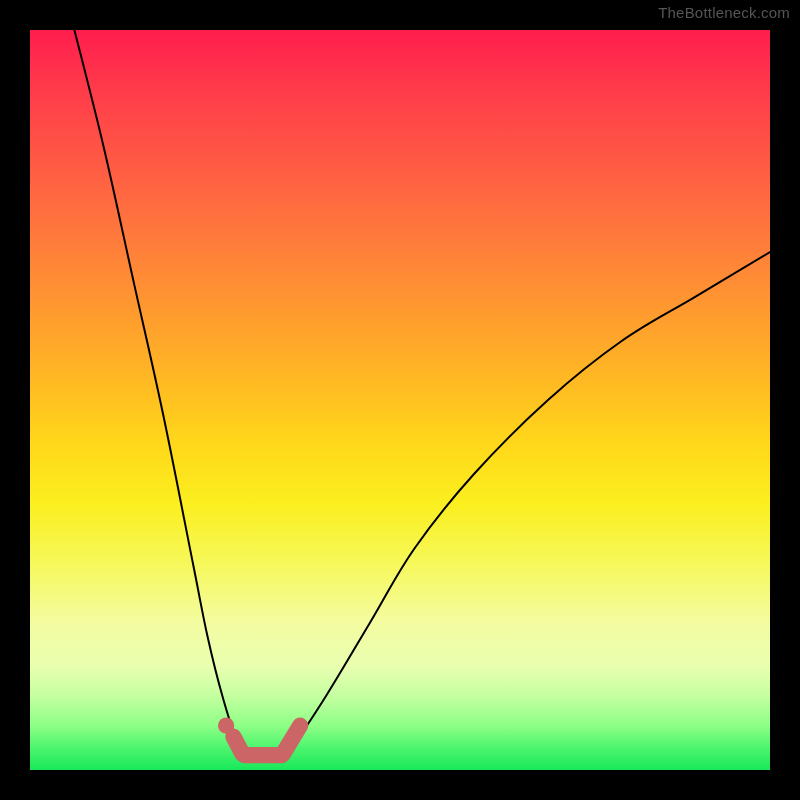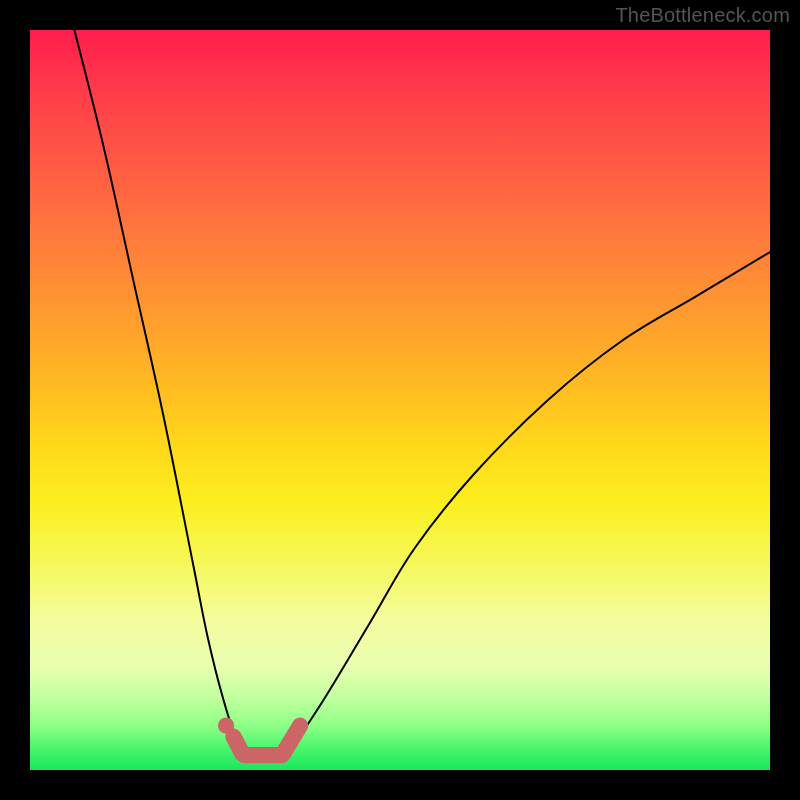--- a/index.html
+++ b/index.html
@@ -14,21 +14,21 @@
     position: relative;
     width: 800px;
     height: 800px;
     background: #000;
   }
   .watermark {
     position: absolute;
     top: 4px;
     right: 10px;
     color: #555;
-    font-size: 20px;
+    font-size: 15px;
     font-weight: 500;
     letter-spacing: 0.2px;
     z-index: 30;
     user-select: none;
   }
   .plot-area {
     position: absolute;
     left: 30px;
     top: 30px;
     width: 740px;

